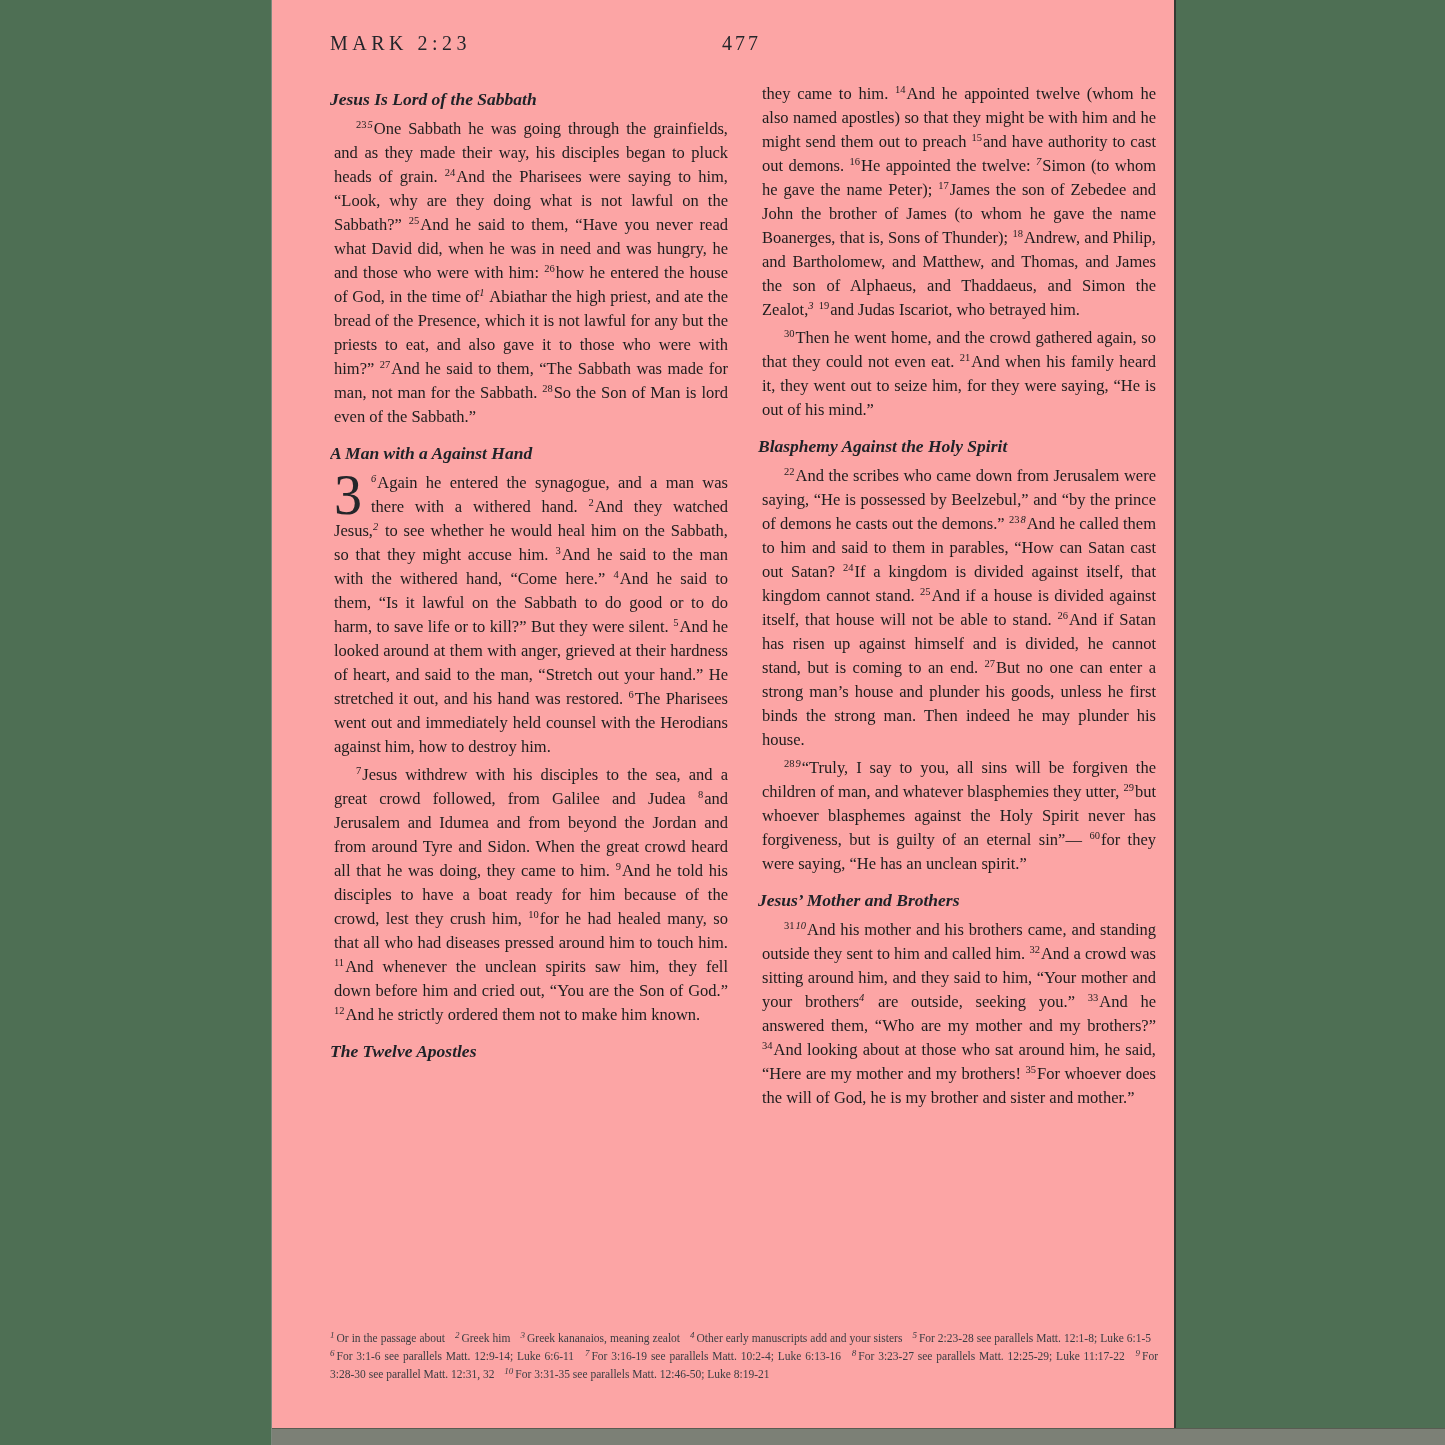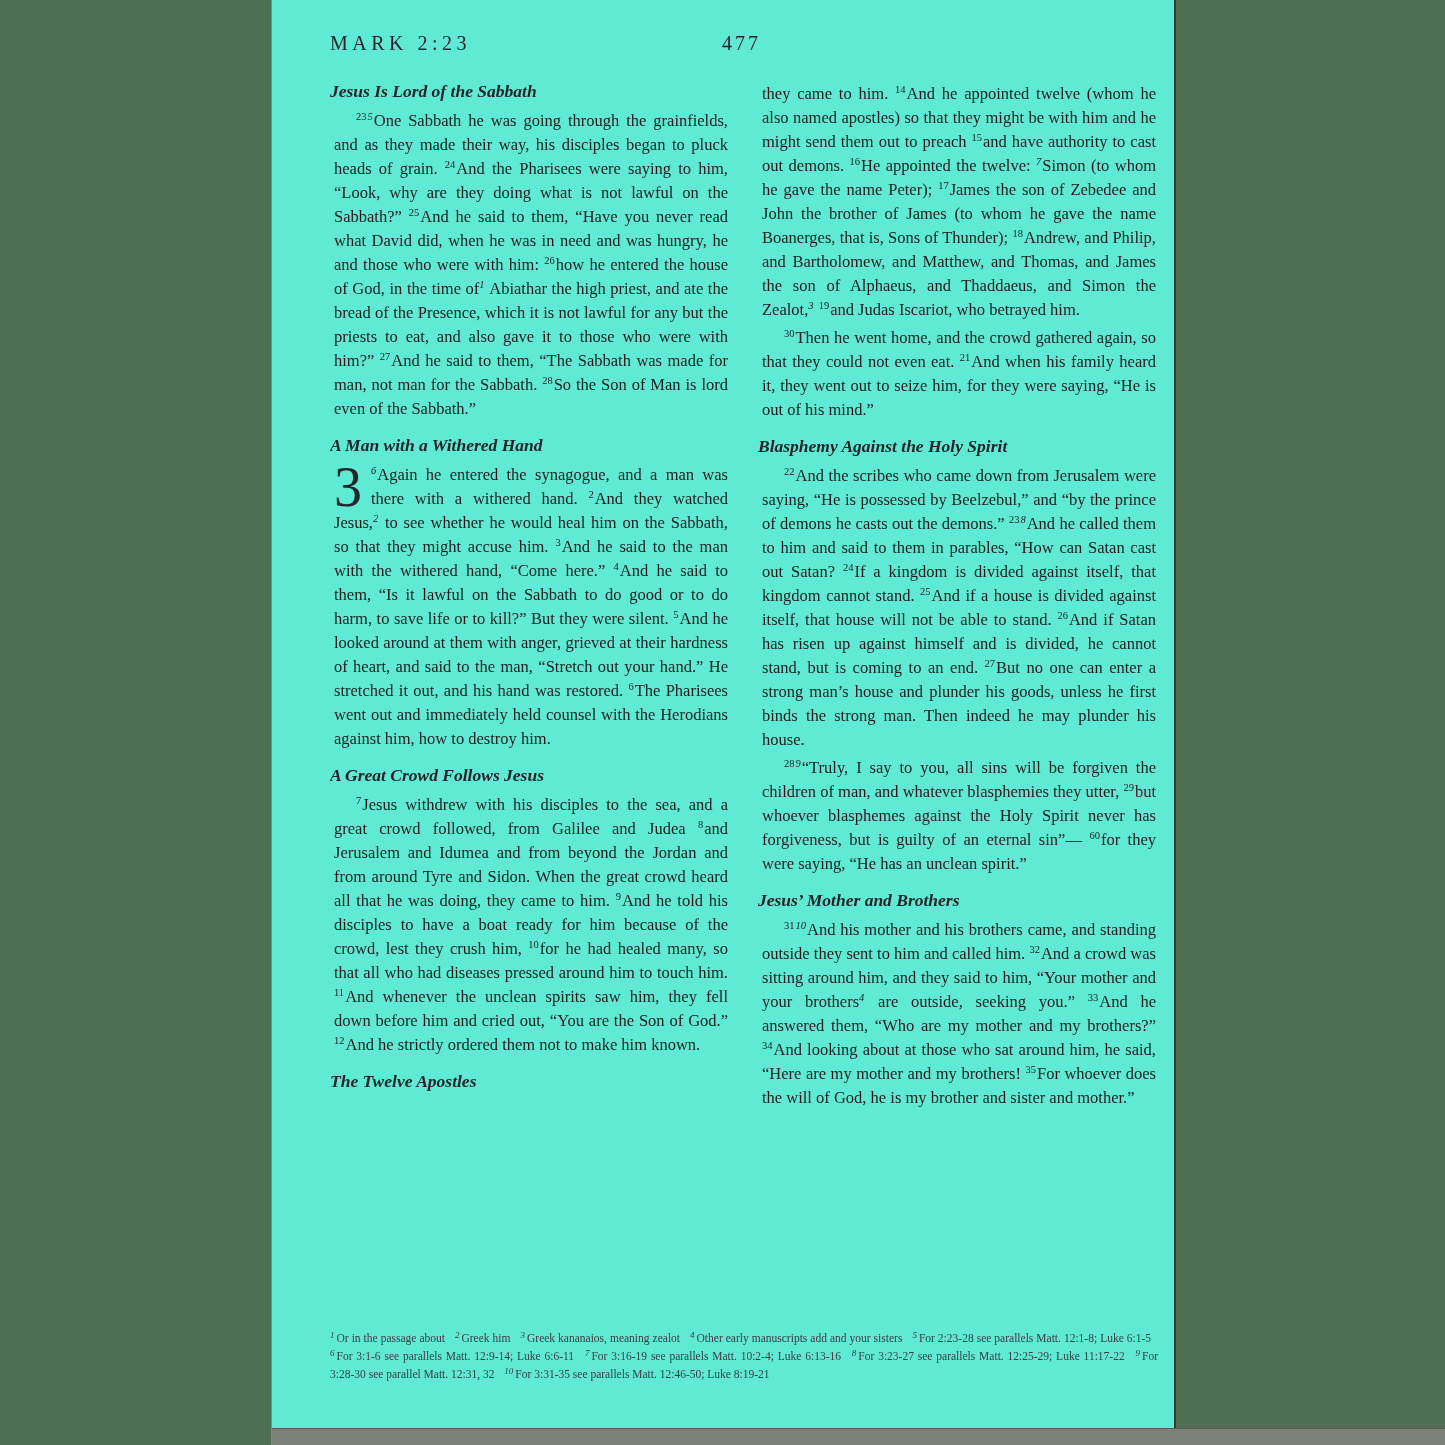--- a/index.html
+++ b/index.html
@@ -24,21 +24,21 @@
   }
   .page-num{
     position:absolute;left:392px;top:0;font-size:20px;letter-spacing:3px;color:#23262a;
   }
   .columns{display:flex;gap:26px;height:1266px;overflow:hidden;margin-top:2px;}
   .col{width:402px;text-align:justify;font-size:16.5px;line-height:24px;}
   .heading{
     font-style:italic;font-weight:bold;font-size:17.5px;line-height:22px;
     margin:13px 0 7px 0;text-align:left;color:#202328;
   }
-  .col .heading:first-child{margin-top:2px;}
+  .col .heading:first-child{margin-top:10px;}
   .para{margin:4px;text-indent:22px;}
   .para.flush,.para.chapter{text-indent:0;}
   .dropcap{
     float:left;font-size:56px;line-height:42px;padding:3px 9px 0 0;color:#23262a;
   }
   .vn,.fnm{
     font-size:10.5px;line-height:0;position:relative;top:-6px;margin-right:1px;
     letter-spacing:0;
   }
   .fnm{font-style:italic;top:-6px;}
@@ -52,33 +52,32 @@
     position:absolute;left:272px;right:0;bottom:0;height:16px;
     background:#7c8076;border-top:1px solid #585c52;
   }
 </style>
 </head>
 <body style="background: rgb(78, 111, 84);">
 
 <div class="cover-margin cover-left"></div>
 <div class="cover-margin cover-right"></div>
 
-<div class="page" style="background: #5eead4; color: rgb(29, 29, 29);">
+<div class="page" style="background: #fca5a5; color: rgb(29, 29, 29);">
   <div class="inner">
     <div class="header">
       <span class="running-head">MARK 2:23</span>
       <span class="page-num">477</span>
     </div>
     <div class="columns">
       <div class="col" id="col-left">
           <div class="heading">Jesus Is Lord of the Sabbath</div>
           <p class="para"><span class="vn">23</span><span class="fnm">5</span>One Sabbath he was going through the grainfields, and as they made their way, his disciples began to pluck heads of grain. <span class="vn">24</span>And the Pharisees were saying to him, “Look, why are they doing what is not lawful on the Sabbath?” <span class="vn">25</span>And he said to them, “Have you never read what David did, when he was in need and was hungry, he and those who were with him: <span class="vn">26</span>how he entered the house of God, in the time of<span class="fnm">1</span> Abiathar the high priest, and ate the bread of the Presence, which it is not lawful for any but the priests to eat, and also gave it to those who were with him?” <span class="vn">27</span>And he said to them, “The Sabbath was made for man, not man for the Sabbath. <span class="vn">28</span>So the Son of Man is lord even of the Sabbath.”</p>
-          <div class="heading">A Man with a Withered Hand</div>
+          <div class="heading">A Man with a Against Hand</div>
           <p class="para chapter"><span class="dropcap">3</span><span class="fnm">6</span>Again he entered the synagogue, and a man was there with a withered hand. <span class="vn">2</span>And they watched Jesus,<span class="fnm">2</span> to see whether he would heal him on the Sabbath, so that they might accuse him. <span class="vn">3</span>And he said to the man with the withered hand, “Come here.” <span class="vn">4</span>And he said to them, “Is it lawful on the Sabbath to do good or to do harm, to save life or to kill?” But they were silent. <span class="vn">5</span>And he looked around at them with anger, grieved at their hardness of heart, and said to the man, “Stretch out your hand.” He stretched it out, and his hand was restored. <span class="vn">6</span>The Pharisees went out and immediately held counsel with the Herodians against him, how to destroy him.</p>
-          <div class="heading">A Great Crowd Follows Jesus</div>
           <p class="para"><span class="vn">7</span>Jesus withdrew with his disciples to the sea, and a great crowd followed, from Galilee and Judea <span class="vn">8</span>and Jerusalem and Idumea and from beyond the Jordan and from around Tyre and Sidon. When the great crowd heard all that he was doing, they came to him. <span class="vn">9</span>And he told his disciples to have a boat ready for him because of the crowd, lest they crush him, <span class="vn">10</span>for he had healed many, so that all who had diseases pressed around him to touch him. <span class="vn">11</span>And whenever the unclean spirits saw him, they fell down before him and cried out, “You are the Son of God.” <span class="vn">12</span>And he strictly ordered them not to make him known.</p>
           <div class="heading">The Twelve Apostles</div>
         </div>
       <div class="col" id="col-right">
           <p class="para flush">they came to him. <span class="vn">14</span>And he appointed twelve (whom he also named apostles) so that they might be with him and he might send them out to preach <span class="vn">15</span>and have authority to cast out demons. <span class="vn">16</span>He appointed the twelve: <span class="fnm">7</span>Simon (to whom he gave the name Peter); <span class="vn">17</span>James the son of Zebedee and John the brother of James (to whom he gave the name Boanerges, that is, Sons of Thunder); <span class="vn">18</span>Andrew, and Philip, and Bartholomew, and Matthew, and Thomas, and James the son of Alphaeus, and Thaddaeus, and Simon the Zealot,<span class="fnm">3</span> <span class="vn">19</span>and Judas Iscariot, who betrayed him.</p>
           <p class="para"><span class="vn">30</span>Then he went home, and the crowd gathered again, so that they could not even eat. <span class="vn">21</span>And when his family heard it, they went out to seize him, for they were saying, “He is out of his mind.”</p>
           <div class="heading">Blasphemy Against the Holy Spirit</div>
           <p class="para"><span class="vn">22</span>And the scribes who came down from Jerusalem were saying, “He is possessed by Beelzebul,” and “by the prince of demons he casts out the demons.” <span class="vn">23</span><span class="fnm">8</span>And he called them to him and said to them in parables, “How can Satan cast out Satan? <span class="vn">24</span>If a kingdom is divided against itself, that kingdom cannot stand. <span class="vn">25</span>And if a house is divided against itself, that house will not be able to stand. <span class="vn">26</span>And if Satan has risen up against himself and is divided, he cannot stand, but is coming to an end. <span class="vn">27</span>But no one can enter a strong man’s house and plunder his goods, unless he first binds the strong man. Then indeed he may plunder his house.</p>
           <p class="para"><span class="vn">28</span><span class="fnm">9</span>“Truly, I say to you, all sins will be forgiven the children of man, and whatever blasphemies they utter, <span class="vn">29</span>but whoever blasphemes against the Holy Spirit never has forgiveness, but is guilty of an eternal sin”— <span class="vn">60</span>for they were saying, “He has an unclean spirit.”</p>
           <div class="heading">Jesus’ Mother and Brothers</div>

